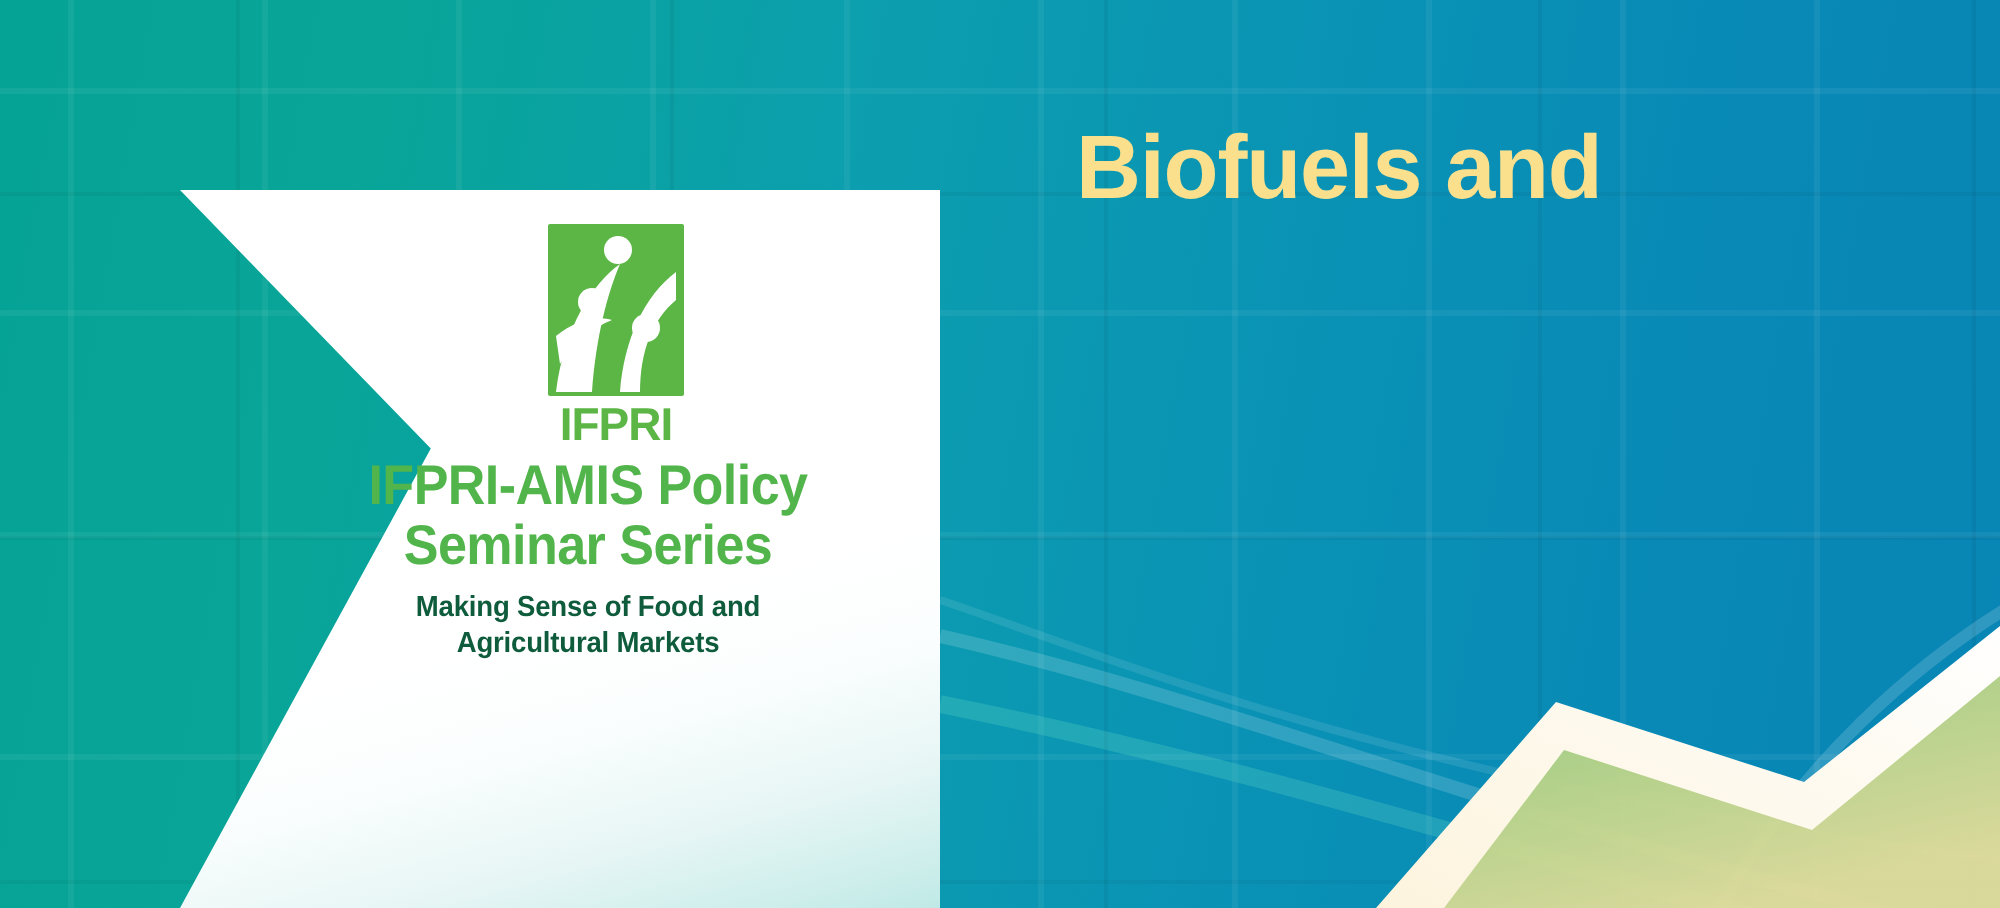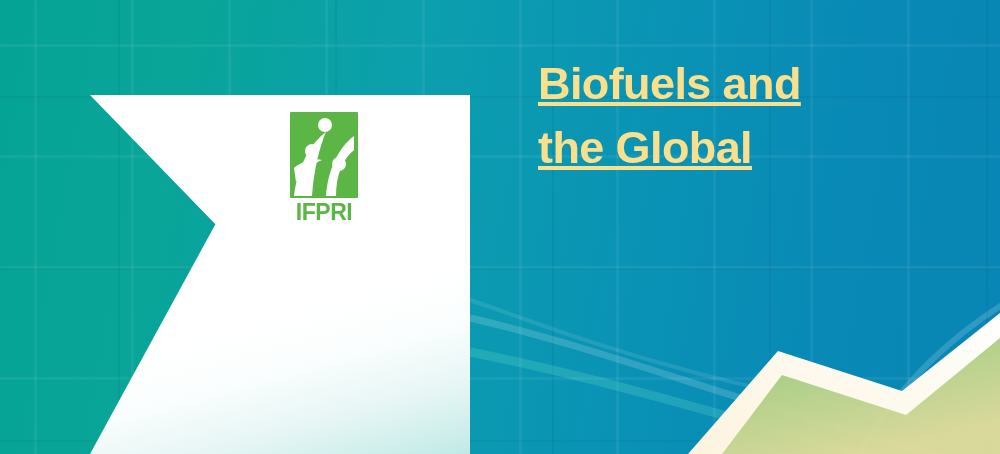--- a/index.html
+++ b/index.html
@@ -19,41 +19,41 @@
     background-size:97px 100%,100% 111px,217px 100%,100% 172px;
     background-position:34px 0,0 44px,118px 0,0 96px;}
   .swoosh{position:absolute;inset:0;}
 
   
   .pennant{position:absolute;left:90px;top:95px;width:380px;height:359px;
     background:linear-gradient(165deg,#ffffff 0%,#ffffff 58%,#fbfefe 70%,#e7f6f5 84%,#cdeeeb 95%,#bfe9e6 100%);
     clip-path:polygon(0% 0%,100% 0%,100% 100%,0% 100%,0% 100%,33% 36%,0% 0%);}
 
   
-  .logos{position:absolute;left:106px;top:112px;width:380px;height:112px;
+  .logos{position:absolute;left:90px;top:112px;width:380px;height:112px;
     display:flex;justify-content:center;align-items:center;gap:18px;
     padding-left:56px;box-sizing:border-box;}
   .logo-ifpri{width:76px;}
   .logo-amis{width:100px;}
   .logo-ifpri svg,.logo-amis svg{display:block;width:100%;height:auto;}
 
   
   .pen-text{position:absolute;left:90px;top:228px;width:380px;
     padding-left:40px;padding-right:12px;box-sizing:border-box;text-align:center;}
   .series-title{color:#52b54b;font-weight:700;font-size:28px;line-height:1.06;
     letter-spacing:-.3px;font-family:"Liberation Sans",sans-serif;
     transform:scaleX(.93);transform-origin:center;}
   .series-sub{margin-top:9px;color:#0f5c3c;font-weight:700;font-size:14.5px;
     line-height:1.24;letter-spacing:-.1px;transform:scaleX(.95);transform-origin:center;}
 
   
   .main-title{position:absolute;left:538px;top:52px;width:440px;
     color:#fae08d;font-weight:700;font-size:45px;line-height:1.42;
     letter-spacing:-.6px;font-family:"Liberation Sans",sans-serif;}
-  .main-title .ln{display:block;white-space:nowrap;text-decoration:underline;}
+  .main-title .ln{display:block;white-space:nowrap;}
 
   
   .chart-layer{position:absolute;inset:0;}
 </style>
 </head>
 <body>
 
 <div id="banner">
 
   <div class="bg-base"></div>
@@ -98,19 +98,28 @@
           <circle cx="26" cy="39" r="7"></circle>
           <circle cx="53" cy="52" r="7"></circle>
         </g>
         <text x="38" y="108" text-anchor="middle" fill="#5cb646" font-family="Liberation Sans, sans-serif" font-size="23" font-weight="700" letter-spacing="-0.5">IFPRI</text>
       </svg>
     </div>
 
 
   </div>
 
+  <div class="pen-text">
+    <div class="series-title">
+      <span>IFPRI-AMIS Policy</span><br>
+      <span>Seminar Series</span>
+    </div>
+    <div class="series-sub">
+      <span>Making Sense of Food and</span><br>
+      <span>Agricultural Markets</span>
+    </div>
+  </div>
 
   <div class="main-title">
     <span class="ln">Biofuels and</span>
-    <span class="ln">the Global</span>
   </div>
 
 </div>
 
 </body></html>

